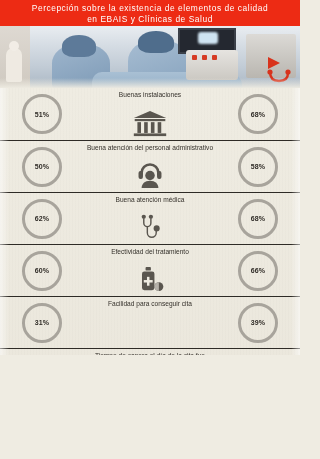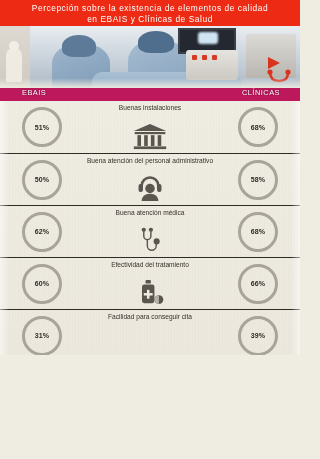--- a/index.html
+++ b/index.html
@@ -1,21 +1,21 @@
 <!DOCTYPE html>
 <html><head>
 <meta charset="utf-8">
 <style>
   html,body{margin:0;padding:0;}
   body{
     width:300px;height:459px;overflow:hidden;
     font-family:"Liberation Sans", sans-serif;
     background:#efece2;
   }
-  .infographic{position:relative;width:300px;height:355px;overflow:hidden;background:#be185d;}
+  .infographic{position:relative;width:300px;height:355px;overflow:hidden;background:#15803d;}
 
   
   .header{
     width:300px;height:26px;
     background:#ed2b14;
     display:flex;align-items:center;justify-content:center;
     box-sizing:border-box;padding:1px 8px 0 8px;
   }
   .header-title{
     color:#ffffff;
@@ -183,24 +183,20 @@
       <svg viewBox="0 0 34 34" width="34" height="34" aria-hidden="true">
         <path d="M6 4 l12 6 -12 6 z" fill="#d8331c"></path>
         <path d="M8 19 q0 9 9 9 q9 0 9 -8" stroke="#d8331c" stroke-width="2.4" fill="none"></path>
         <circle cx="8" cy="19" r="2.6" fill="#d8331c"></circle>
         <circle cx="26" cy="19" r="2.6" fill="#d8331c"></circle>
       </svg>
     </div>
     <div class="fade"></div>
   </div>
 
-  <div class="colhead">
-    <span class="ebais">EBAIS</span>
-    <span class="clinicas">CLÍNICAS</span>
-  </div>
 
   <div class="sheet">
 
     <div class="row first">
       <div class="row-label">Buenas instalaciones</div>
       <div class="donut left">
         <span>51%</span>
       </div>
       <div class="icon-wrap">
         <svg viewBox="0 0 40 30" width="36" height="27" aria-hidden="true">

